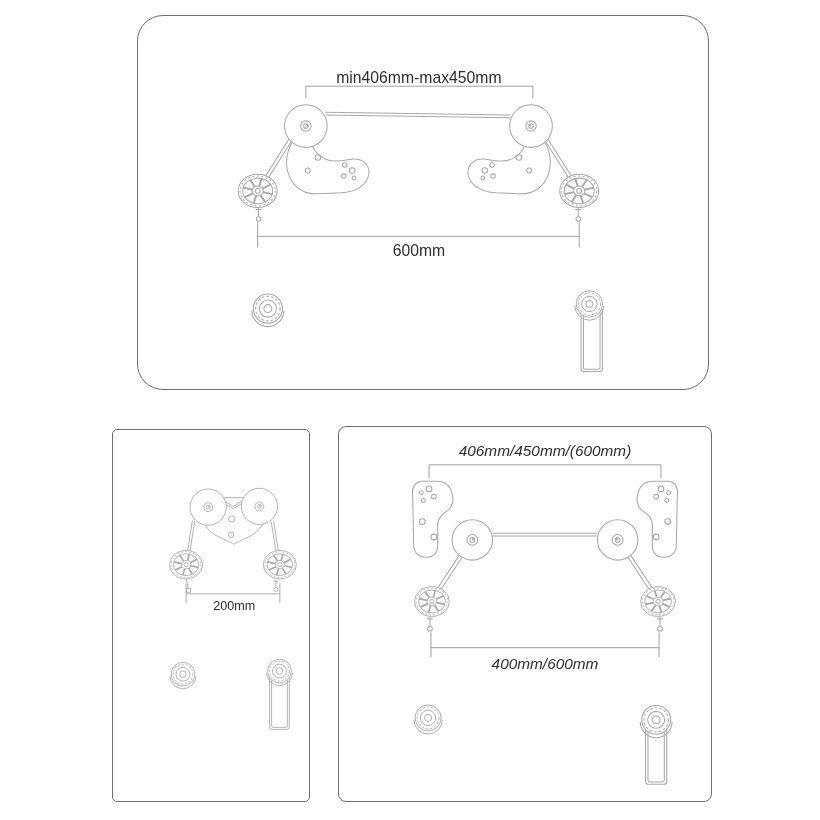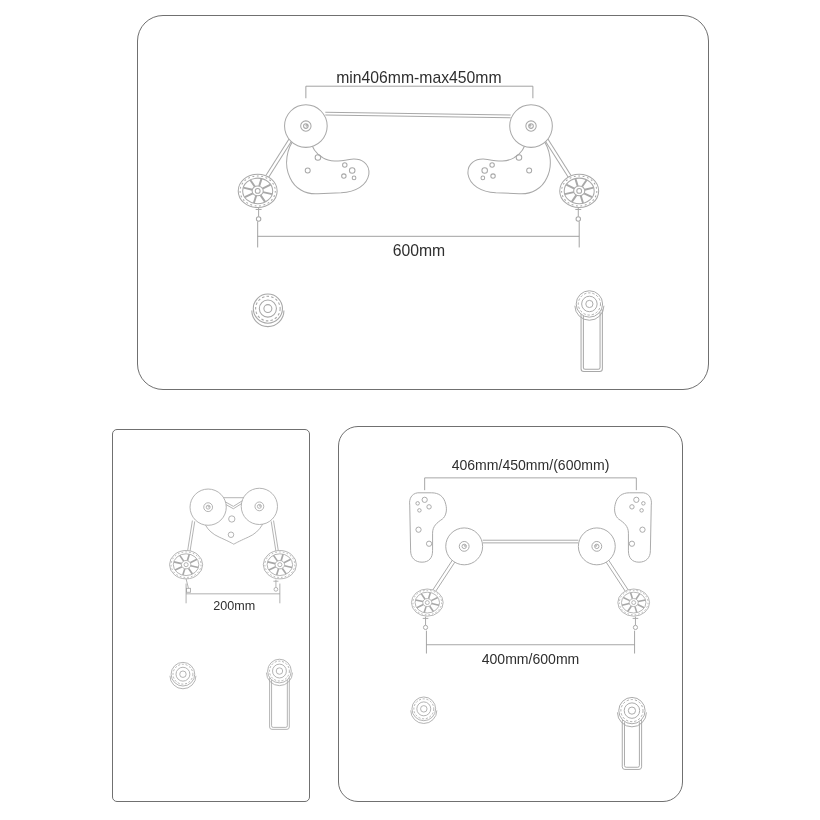--- a/index.html
+++ b/index.html
@@ -6,21 +6,21 @@
     --bg:#ffffff; --line:#a8a8a8; --dim:#9a9a9a; --text:#2f2f2f; --panel-border:#707070;
   }
   *{margin:0;padding:0;box-sizing:border-box;}
   html,body{background:var(--bg);}
   .page{position:relative;width:820px;height:820px;background:var(--bg);overflow:hidden;
         font-family:"Liberation Sans",sans-serif;}
   .panel{position:absolute;border:1.5px solid var(--panel-border);background:var(--bg);padding-left:40px;}
   .panel svg{display:block;width:100%;height:100%;}
   .panel-top{left:137px;top:15px;width:572px;height:375px;border-radius:26px;}
   .panel-bl {left:112px;top:429px;width:198px;height:373px;border-radius:5px;}
-  .panel-br {left:338px;top:426px;width:345px;height:376px;border-radius:20px;}
+  .panel-br {left:338px;top:426px;width:374px;height:376px;border-radius:8px;font-style:italic;}
   .s   {stroke:var(--line);fill:none;stroke-width:1.1;}
   .sf  {stroke:var(--line);fill:var(--bg);stroke-width:1.1;}
   .spoke{stroke:var(--line);fill:none;stroke-width:2.1;}
   .dim {stroke:var(--dim);fill:none;stroke-width:1;}
   text.lbl{fill:var(--text);font-family:"Liberation Sans",sans-serif;}
   .defs-holder{position:absolute;width:0;height:0;overflow:hidden;}
 </style>
 </head>
 <body>
 

